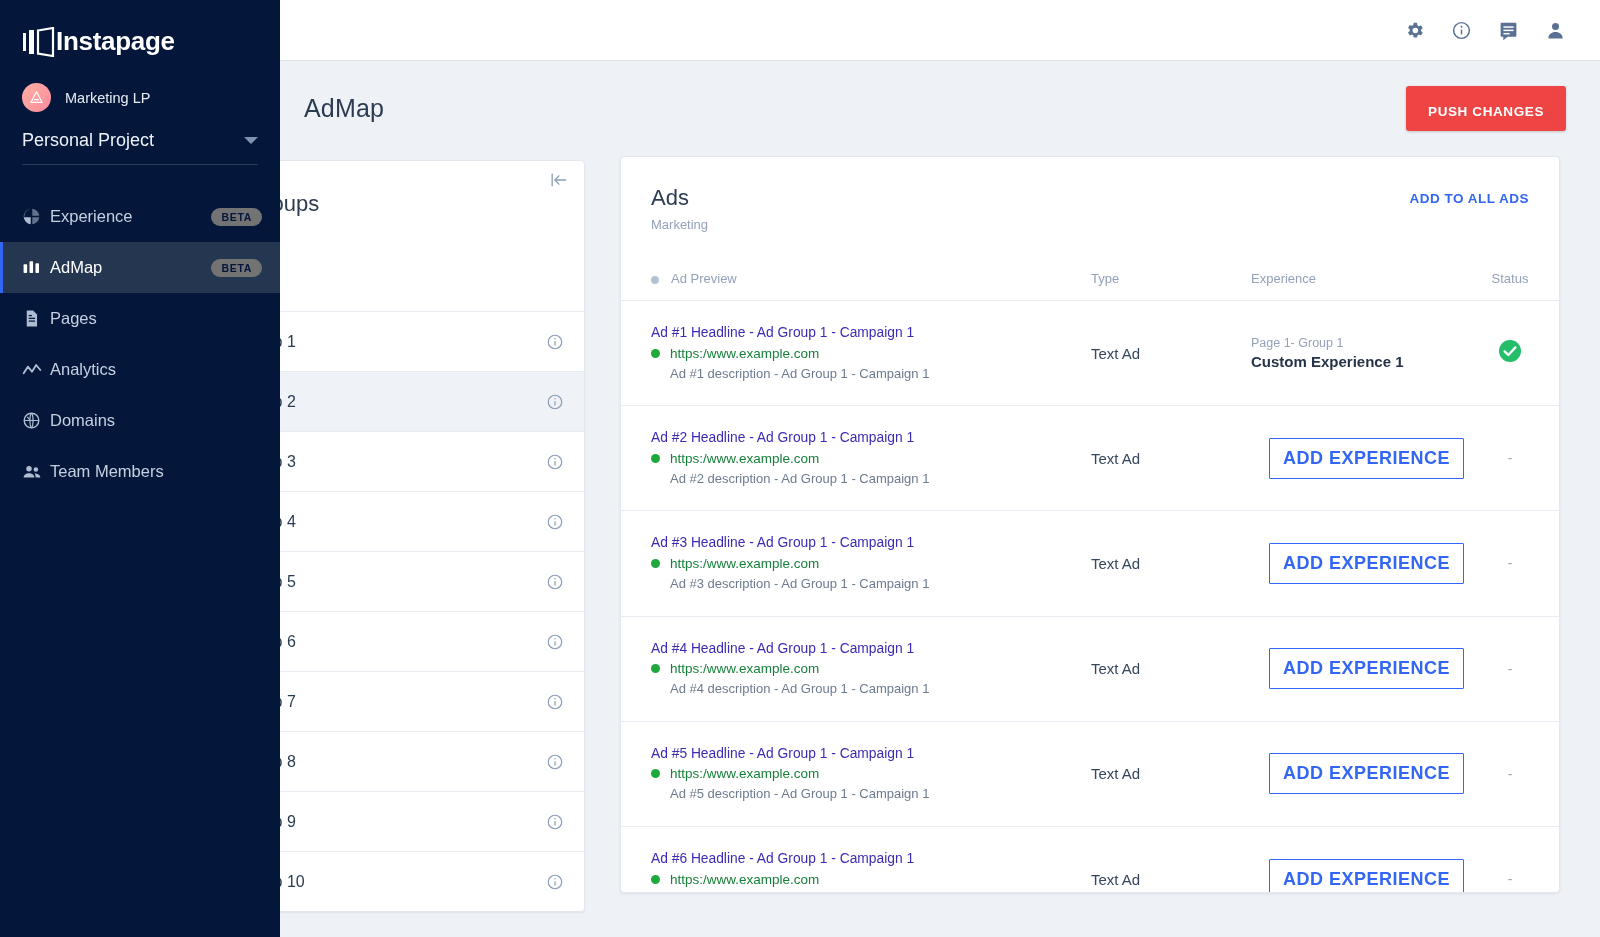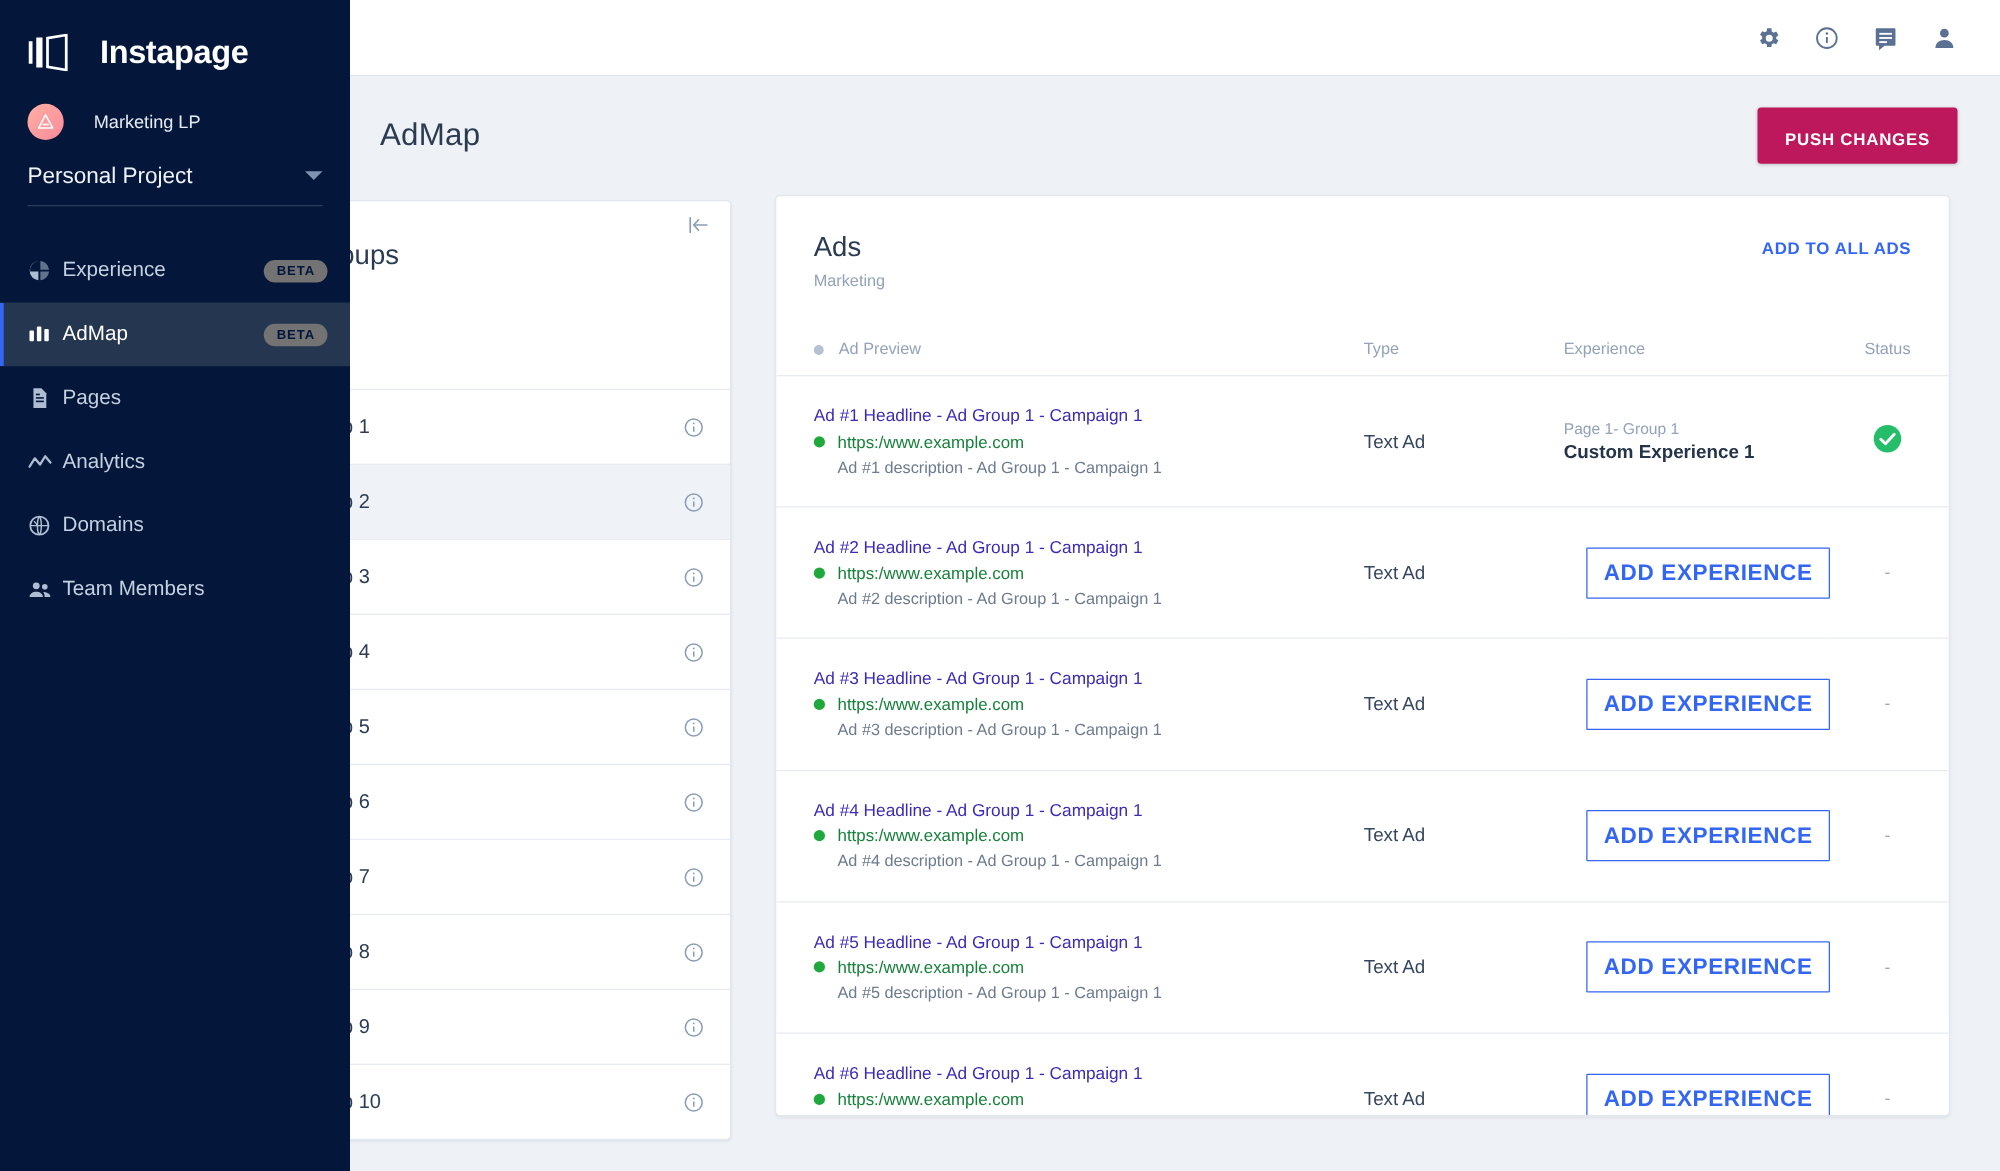--- a/index.html
+++ b/index.html
@@ -24,37 +24,37 @@
   .pagehead {
     position: absolute; top: 61px; left: 280px; width: 1320px; height: 95px;
     background: #eef1f5; display: flex; align-items: center;
     padding: 0 34px 0 24px; z-index: 2;
   }
   .pagehead h1 {
     font-size: 25px; font-weight: 400; color: #2b3c52; letter-spacing: .2px;
   }
   .push-btn {
     margin-left: auto;
-    background: #be185d; color: #fff; border: none;
+    background: #ef4444; color: #fff; border: none;
     font-family: "Liberation Sans", sans-serif;
     font-size: 13.5px; font-weight: 700; letter-spacing: .6px;
     padding: 18px 22px; height: 45px; border-radius: 3px; cursor: pointer;
     box-shadow: 0 1px 3px rgba(0,0,0,.18);
   }
 
   
   .sidebar {
     position: absolute; top: 0; left: 0; width: 280px; height: 937px;
     background: #04173a; z-index: 10; color: #dce3ee;
   }
-  .logo { padding: 26px 0 0 22px; display: flex; align-items: center; gap: 24px; }
+  .logo { padding: 26px 0 0 22px; display: flex; align-items: center; gap: 0; }
   .logo-mark { display: flex; align-items: center; }
   .logo-text { font-size: 26px; font-weight: 700; color: #fff; letter-spacing: -.3px; }
 
-  .acct { display: flex; align-items: center; gap: 24px; padding: 26px 0 0 22px; }
+  .acct { display: flex; align-items: center; gap: 14px; padding: 26px 0 0 22px; }
   .avatar {
     width: 29px; height: 29px; border-radius: 50%;
     background: linear-gradient(135deg,#ffb0a2,#f98a9c);
     display:flex; align-items:center; justify-content:center;
   }
   .acct-name { font-size: 14.5px; color: #e6ebf3; }
 
   .project {
     margin: 18px 22px 0 22px; padding-bottom: 13px;
     border-bottom: 1px solid #2a3c5b;

